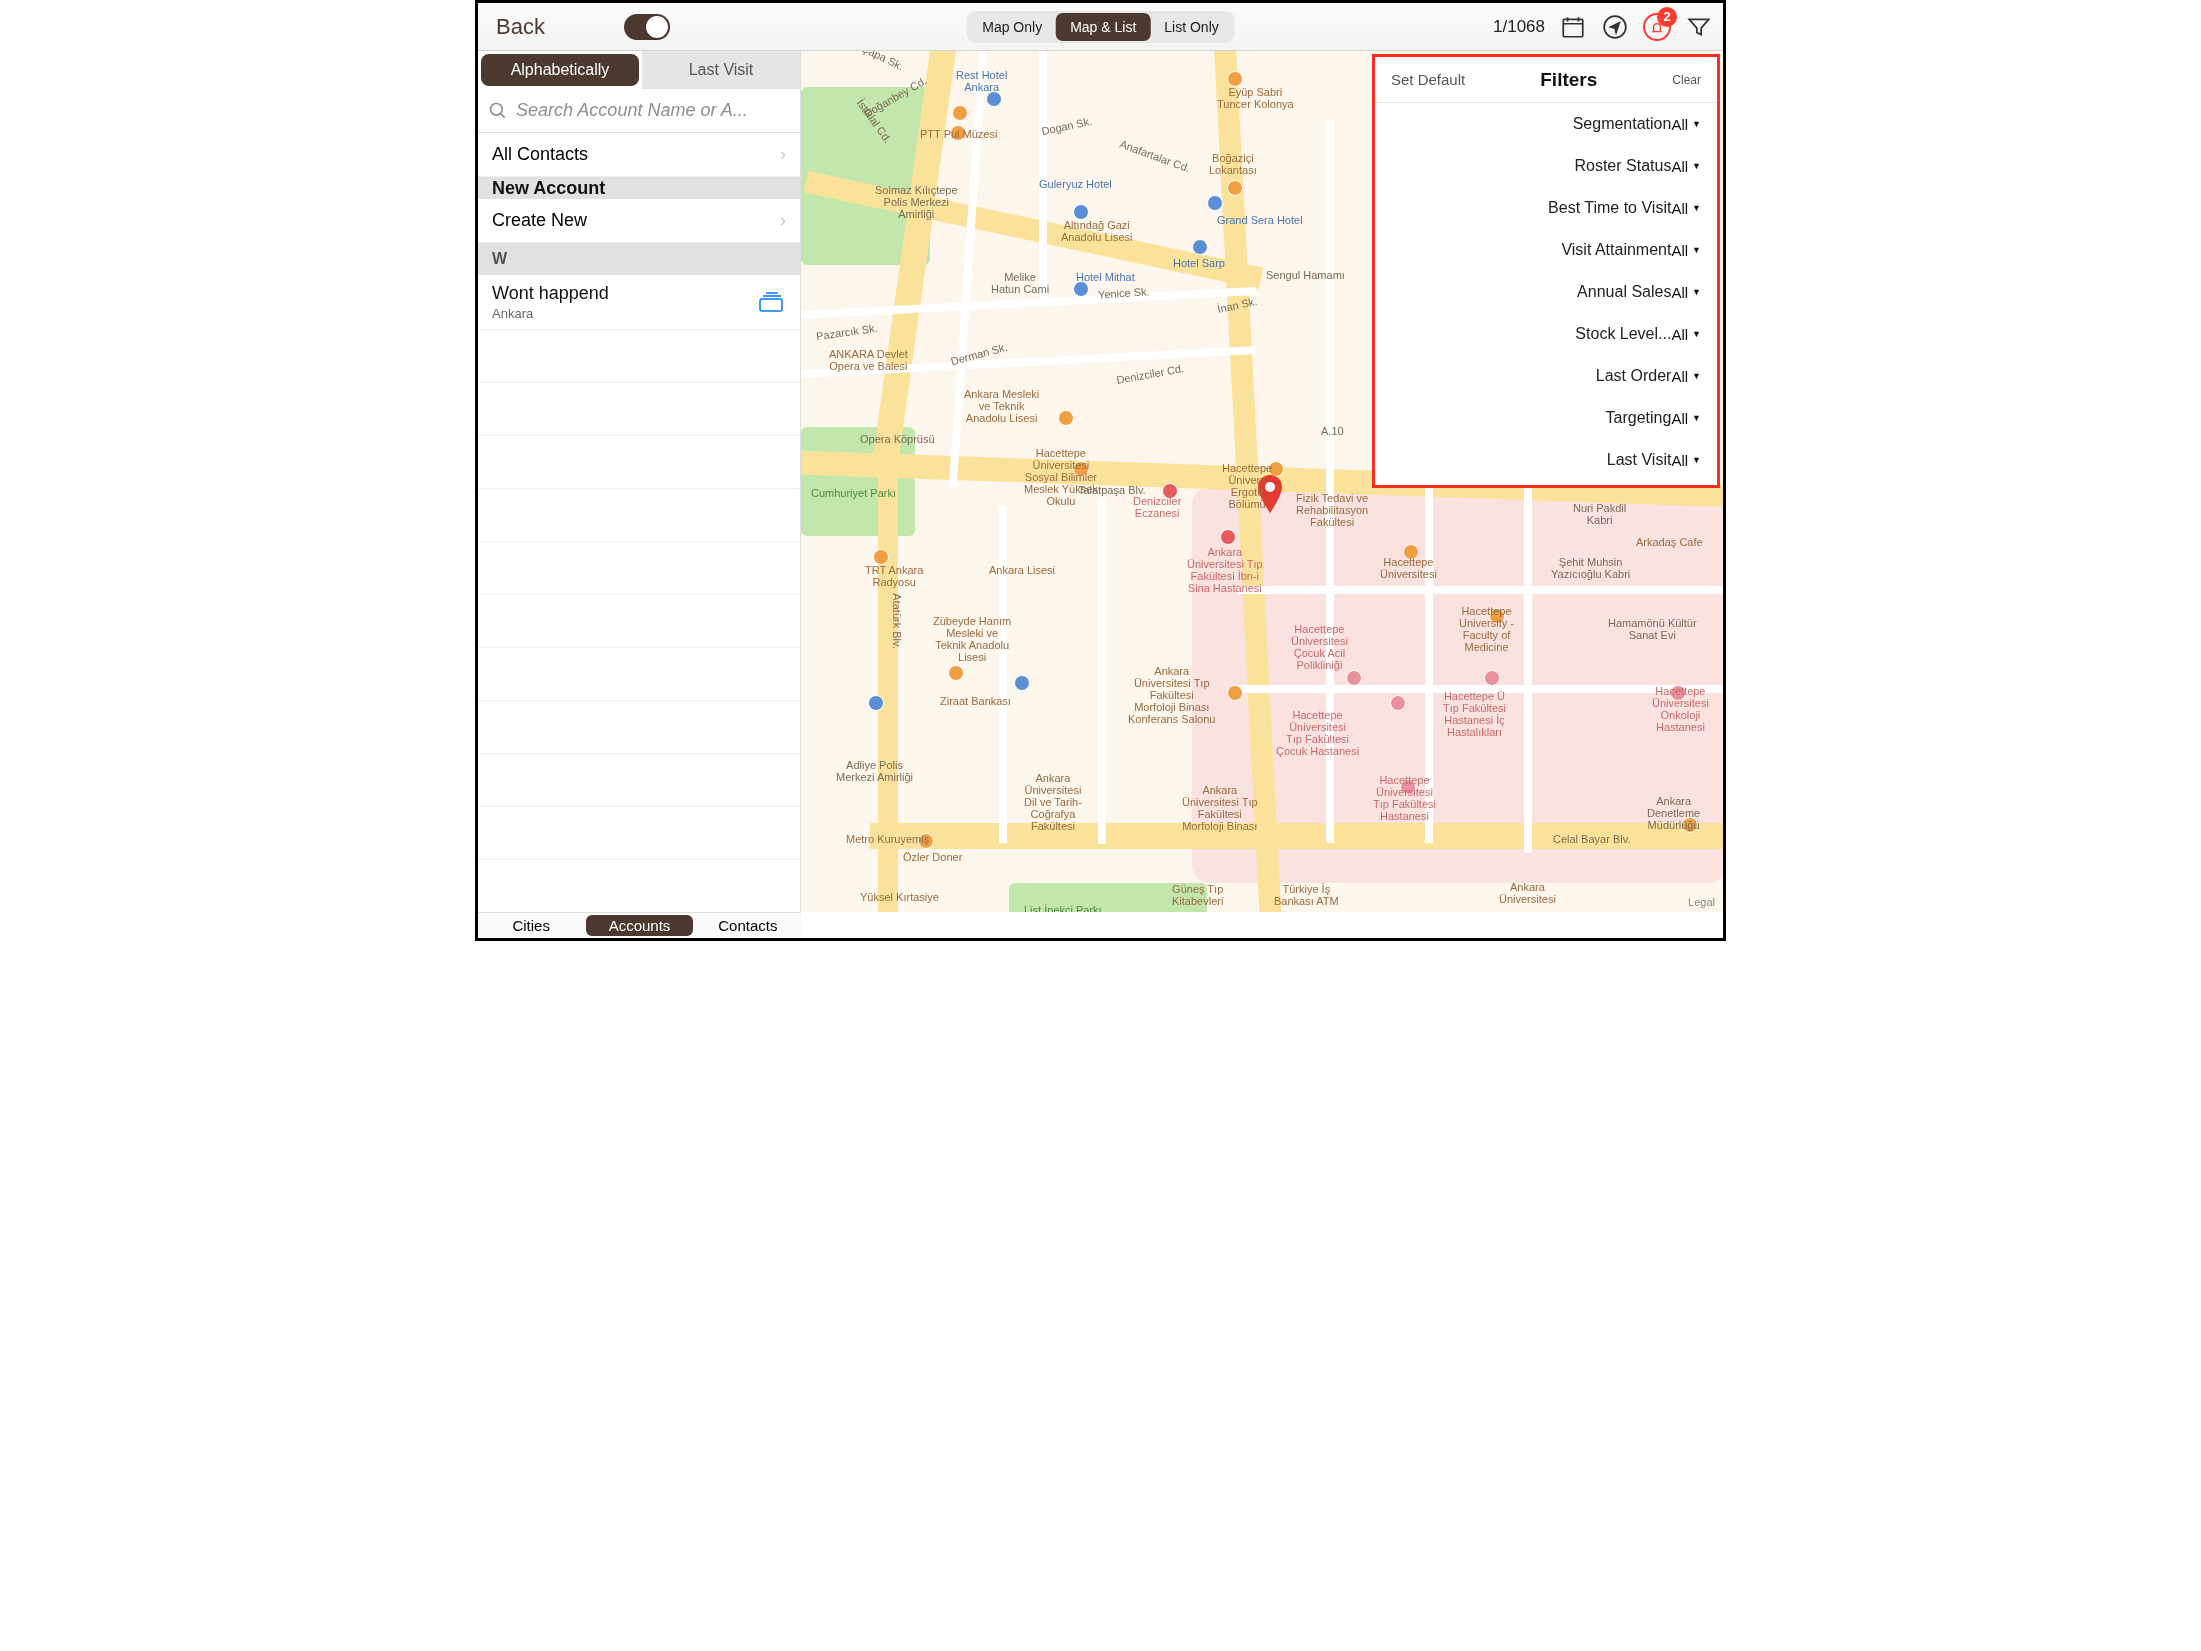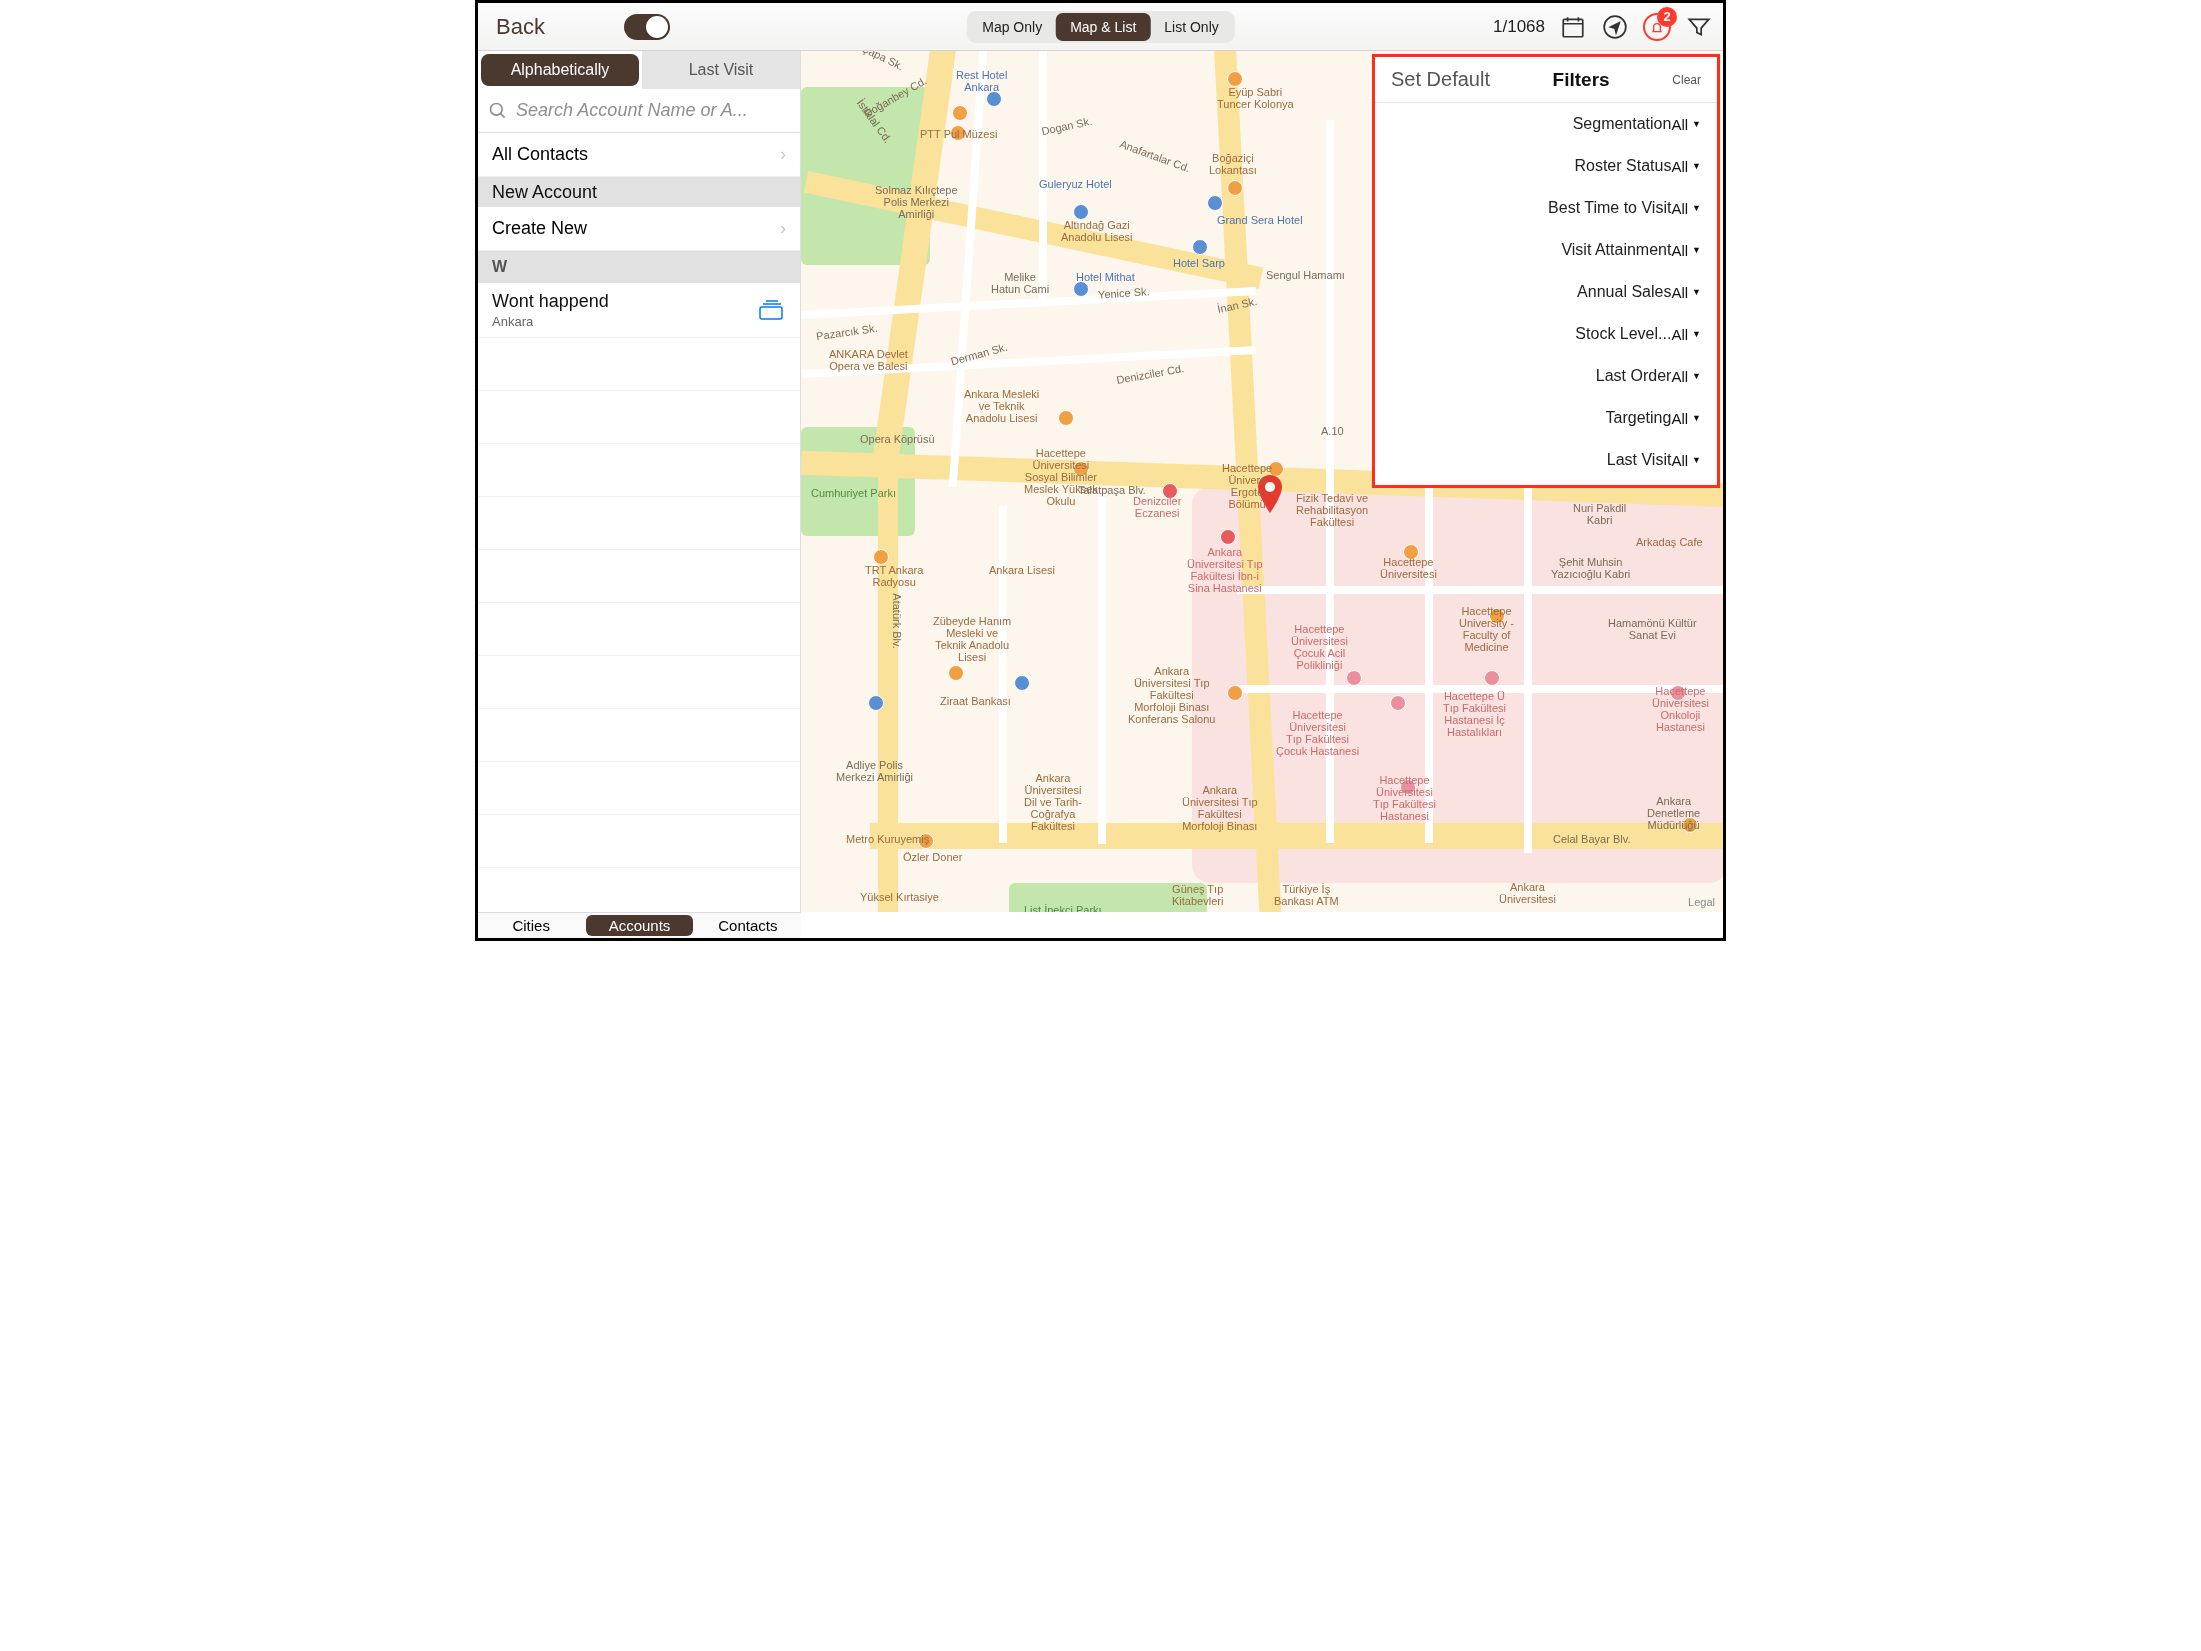--- a/index.html
+++ b/index.html
@@ -34,21 +34,21 @@
 .sb-tab { flex: 1; font-size: 16px; display: flex; align-items: center; justify-content: center; cursor: pointer; }
 .sb-tab.active { background: #4b382f; color: #fff; border-radius: 8px; margin: 3px; }
 .sb-tab.inactive { color: #555; background: #e5e5e5; }
 
 .sb-search { display: flex; align-items: center; height: 44px; padding: 0 10px; border-bottom: 1px solid #ddd; color: #8e8e93; gap: 8px; font-style: italic; }
 .sb-search svg { width: 20px; height: 20px; stroke: #8e8e93; }
 .sb-search span { font-size: 18px; white-space: nowrap; overflow: hidden; text-overflow: ellipsis; }
 
 .sb-row { height: 44px; display: flex; align-items: center; padding: 0 14px; font-size: 18px; border-bottom: 1px solid #eee; justify-content: space-between; cursor: pointer; }
 .sb-row .chev { color: #c7c7cc; }
-.sb-section { height: 30px; background: #e1e1e2; color: #111; font-size: 18px; font-weight: 400; padding: 0 14px; display: flex; align-items: center; }
+.sb-section { height: 22px; background: #e1e1e2; color: #111; font-size: 18px; font-weight: 700; padding: 0 14px; display: flex; align-items: center; }
 .sb-letter { height: 32px; background: #e1e1e2; color: #555; font-size: 16px; font-weight: 600; padding: 0 14px; display: flex; align-items: center; }
 .acct-row { padding: 8px 14px; border-bottom: 1px solid #eee; display: flex; align-items: center; justify-content: space-between; }
 .acct-row .acct-name { font-size: 18px; color: #111; }
 .acct-row .acct-sub { font-size: 13px; color: #666; margin-top: 2px; }
 .stack-icon { width: 28px; height: 22px; }
 .stack-icon svg { stroke: #007aff; fill: none; stroke-width: 1.5; }
 .sb-filler { flex: 1; }
 .sb-filler .ph { height: 53px; border-bottom: 1px solid #eee; }
 .index-letter { position: absolute; right: 4px; top: 495px; color: #007aff; font-size: 12px; font-weight: 600; }
 
@@ -72,21 +72,21 @@
 .poi.blue { background: #5a8fd6; }
 .poi.pink { background: #e98f9e; }
 .poi.red { background: #e85b5b; }
 .pin { position: absolute; width: 28px; height: 40px; }
 .pin svg { width: 100%; height: 100%; }
 .legal { position: absolute; right: 8px; bottom: 4px; font-size: 11px; color: #888; }
 
 
 .filter-panel { position: absolute; top: 3px; right: 3px; width: 348px; height: 434px; background: #fff; border: 3px solid #ff2d1a; z-index: 50; }
 .fp-head { display: flex; align-items: center; justify-content: space-between; height: 46px; padding: 0 16px; border-bottom: 1px solid #e5e5e5; }
-.fp-head .set-default { font-size: 20px; color: #555; cursor: pointer; }
+.fp-head .set-default { font-size: 15px; color: #555; cursor: pointer; }
 .fp-head .title { font-size: 19px; font-weight: 600; color: #111; }
 .fp-head .clear { font-size: 12px; color: #555; cursor: pointer; }
 .fp-row { height: 42px; display: flex; align-items: center; justify-content: flex-end; padding: 0 16px; font-size: 16px; color: #222; cursor: pointer; }
 .fp-row .val { display: flex; align-items: center; gap: 4px; color: #111; font-size: 15px; }
 .fp-row .caret { font-size: 9px; }
 </style>
 </head>
 <body>
 
 <div class="frame">

